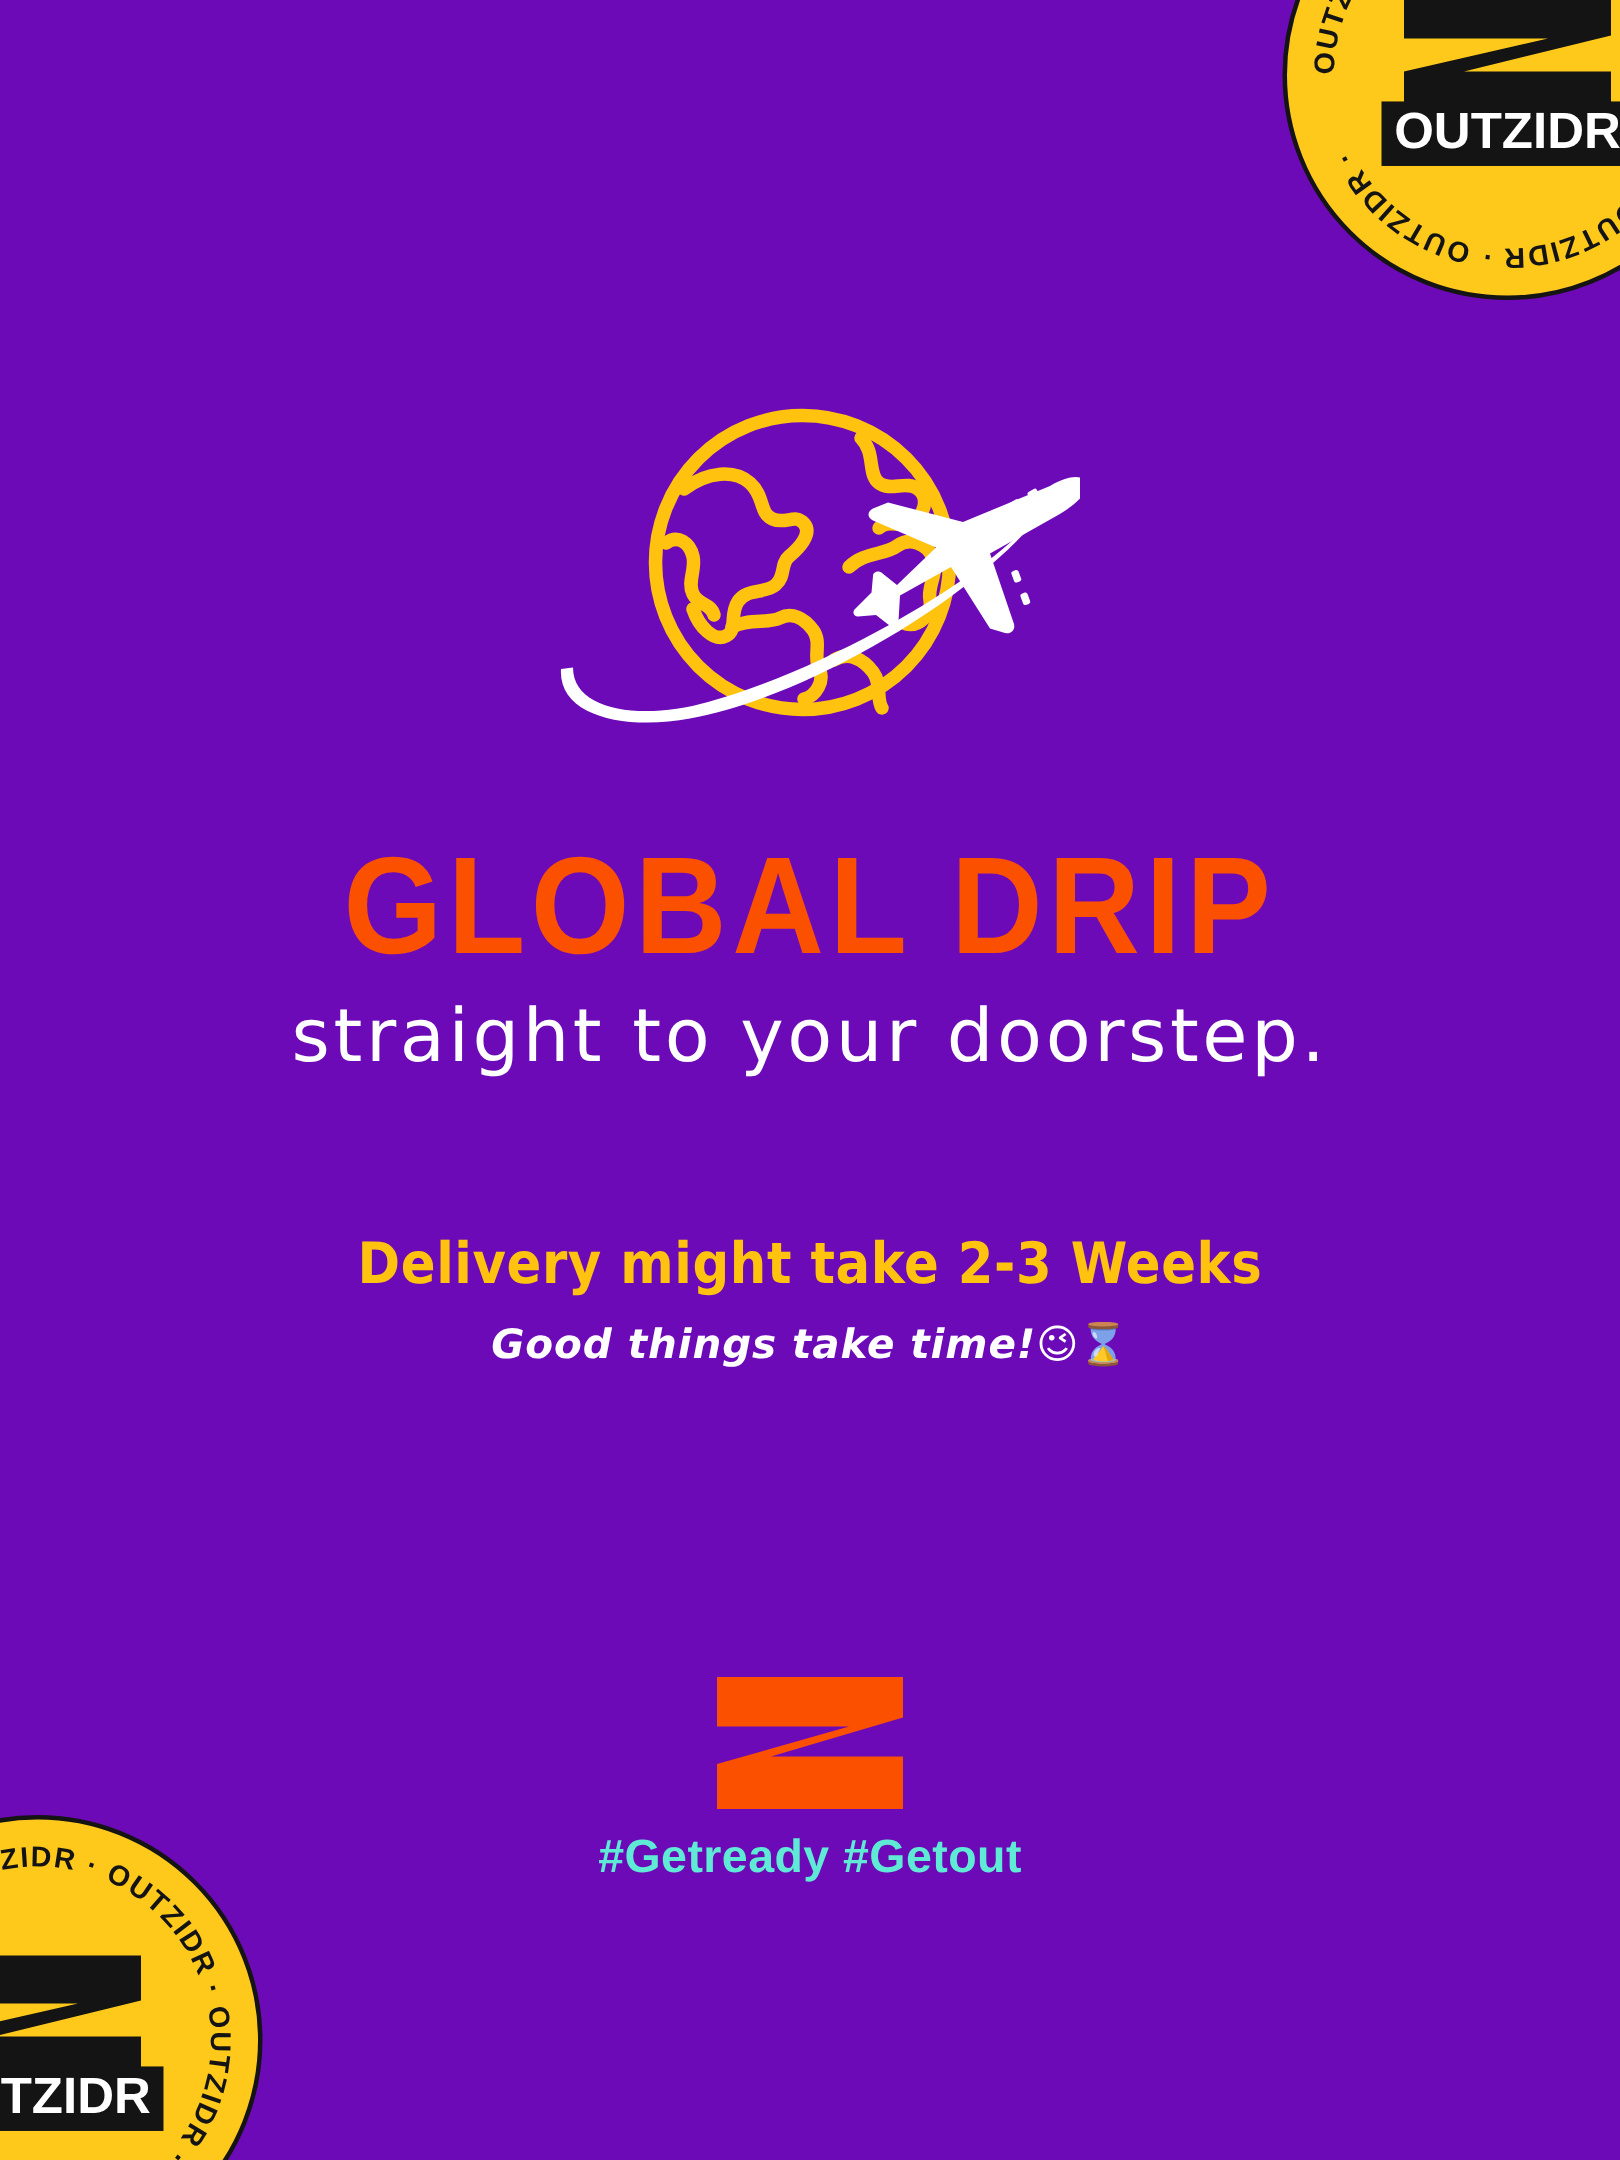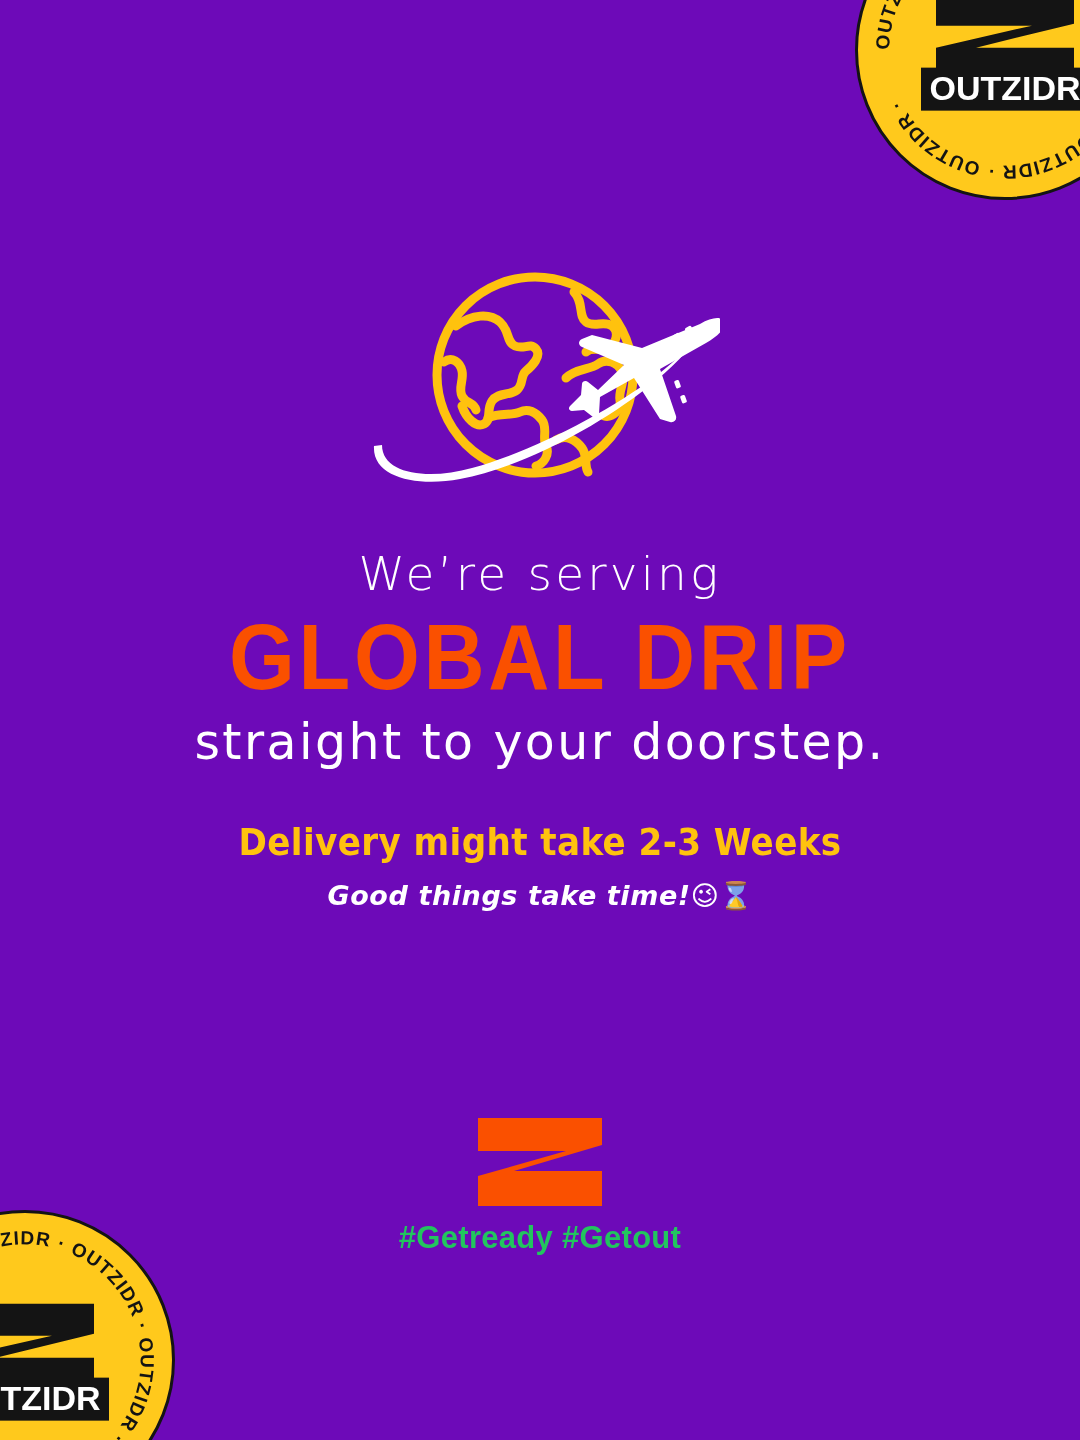--- a/index.html
+++ b/index.html
@@ -162,21 +162,21 @@
     top: 1118px;
     text-align: center;
   }
   .footer-zmark {
     width: 124px;
     height: 88px;
     display: block;
     margin: 0 auto;
   }
   .footer-tag {
-    color: #22c55e;
+    color: #5eead4;
     font-size: 31px;
     font-weight: 700;
     letter-spacing: 0.3px;
     margin-top: 14px;
     font-family: "Liberation Sans", sans-serif;
   }
 </style>
 </head>
 <body>
 
@@ -246,21 +246,20 @@
                  L222,77 C218,75 218,71 222,69 L232,65 L282,78 Z"></path>
         <rect x="325" y="57" width="7" height="5" rx="1.5" transform="rotate(-30 328 59)"></rect>
         <rect x="313" y="64" width="7" height="5" rx="1.5" transform="rotate(-30 316 66)"></rect>
         <rect x="314" y="112" width="8" height="5" rx="1.5" transform="rotate(70 318 114)"></rect>
         <rect x="320" y="127" width="8" height="5" rx="1.5" transform="rotate(70 324 129)"></rect>
       </g>
     </svg>
   </div>
 
   <div class="copy">
-    <div class="line-serving">We’re serving</div>
     <div class="line-global">GLOBAL DRIP</div>
     <div class="line-doorstep">straight to your doorstep.</div>
   </div>
 
   <div class="delivery">
     <div class="delivery-main">Delivery might take 2-3 Weeks</div>
     <div class="delivery-sub">
       <span>Good things take time!</span><span class="emoji">😉⌛</span>
     </div>
   </div>

